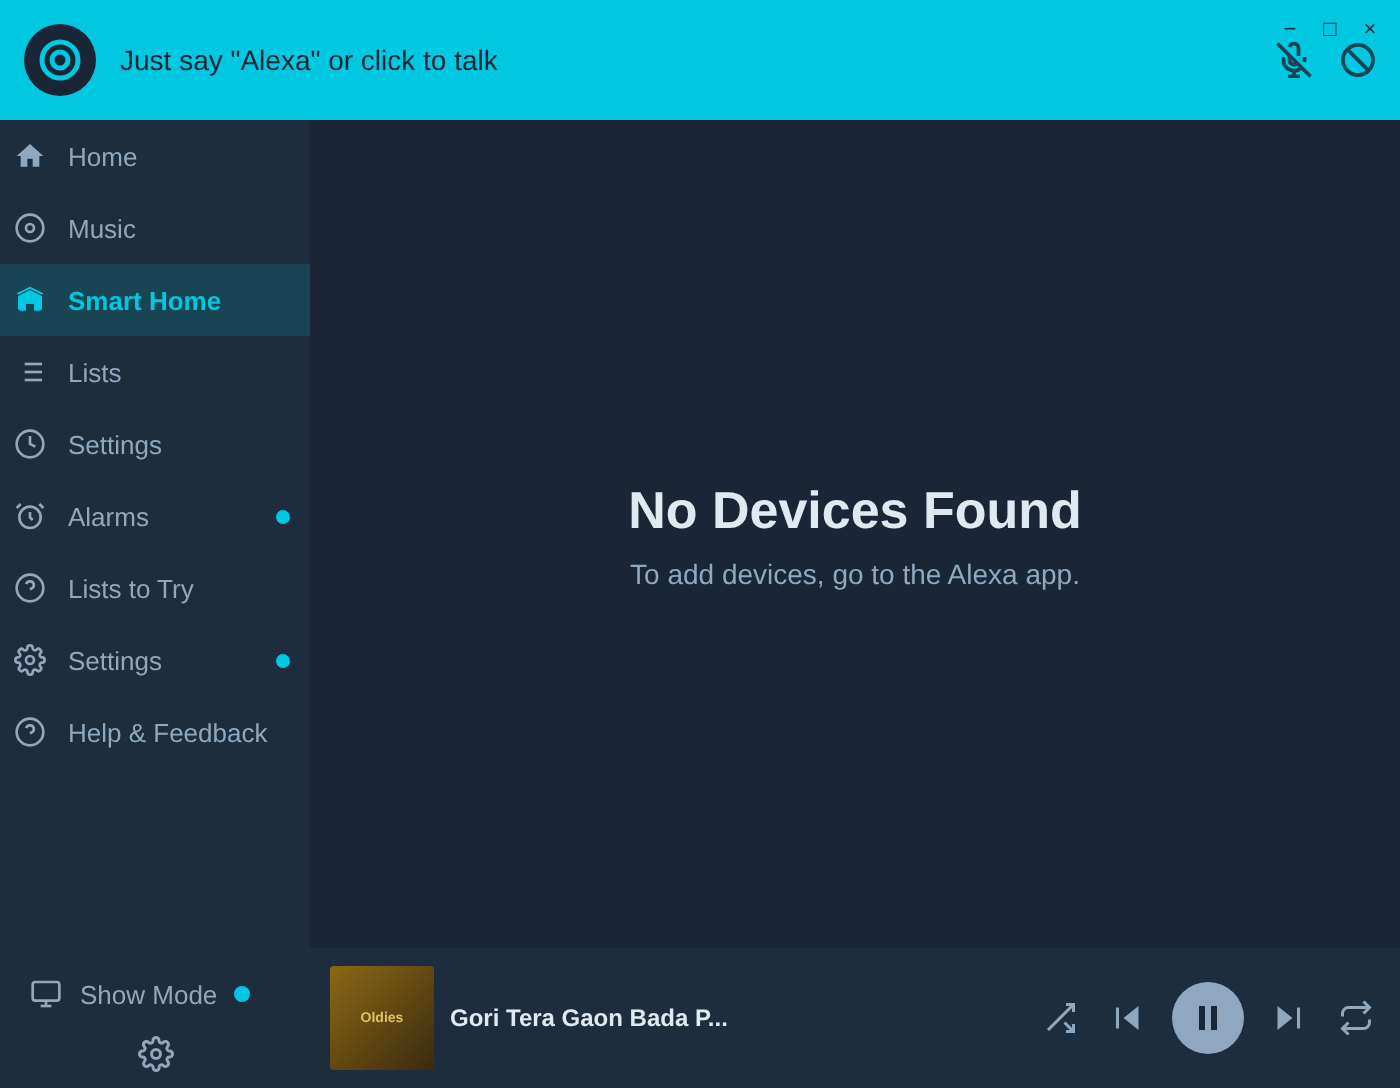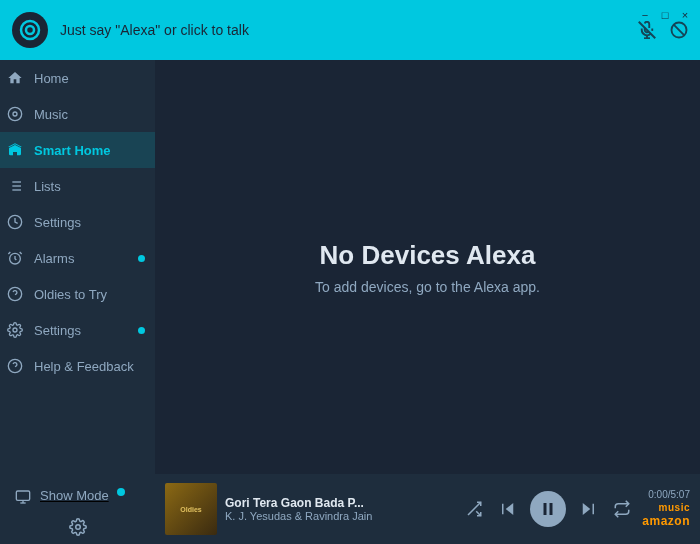--- a/index.html
+++ b/index.html
@@ -136,24 +136,23 @@
       right: 10px;
     }
 
     .sidebar-bottom {
       margin-top: auto;
       padding: 8px 0 4px;
     }
 
     .show-mode-row {
       display: flex;
-      align-items: flex-start;
+      align-items: center;
       padding: 8px 14px;
       gap: 8px;
-      text-decoration: underline;
     }
 
     .show-mode-dot {
       width: 8px;
       height: 8px;
       border-radius: 50%;
       background: #00c8e0;
     }
 
     .settings-row {
@@ -415,21 +414,21 @@
     </div>
 
     <div class="nav-item">
       <div class="nav-icon">
         <svg width="16" height="16" viewBox="0 0 24 24" fill="none" stroke="#8fa8c0" stroke-width="2">
           <circle cx="12" cy="12" r="10"></circle>
           <path d="M9.09 9a3 3 0 0 1 5.83 1c0 2-3 3-3 3"></path>
           <line x1="12" y1="17" x2="12.01" y2="17"></line>
         </svg>
       </div>
-      <span class="nav-label">Oldies to Try</span>
+      <span class="nav-label">Lists to Try</span>
     </div>
 
     <div class="nav-item">
       <div class="nav-icon">
         <svg width="16" height="16" viewBox="0 0 24 24" fill="none" stroke="#8fa8c0" stroke-width="2">
           <circle cx="12" cy="12" r="3"></circle>
           <path d="M19.4 15a1.65 1.65 0 0 0 .33 1.82l.06.06a2 2 0 0 1-2.83 2.83l-.06-.06a1.65 1.65 0 0 0-1.82-.33 1.65 1.65 0 0 0-1 1.51V21a2 2 0 0 1-4 0v-.09A1.65 1.65 0 0 0 9 19.4a1.65 1.65 0 0 0-1.82.33l-.06.06a2 2 0 0 1-2.83-2.83l.06-.06A1.65 1.65 0 0 0 4.68 15a1.65 1.65 0 0 0-1.51-1H3a2 2 0 0 1 0-4h.09A1.65 1.65 0 0 0 4.6 9a1.65 1.65 0 0 0-.33-1.82l-.06-.06a2 2 0 0 1 2.83-2.83l.06.06A1.65 1.65 0 0 0 9 4.68a1.65 1.65 0 0 0 1-1.51V3a2 2 0 0 1 4 0v.09a1.65 1.65 0 0 0 1 1.51 1.65 1.65 0 0 0 1.82-.33l.06-.06a2 2 0 0 1 2.83 2.83l-.06.06A1.65 1.65 0 0 0 19.4 9a1.65 1.65 0 0 0 1.51 1H21a2 2 0 0 1 0 4h-.09a1.65 1.65 0 0 0-1.51 1z"></path>
         </svg>
       </div>
       <span class="nav-label">Settings</span>
@@ -465,33 +464,32 @@
             <circle cx="12" cy="12" r="3"></circle>
             <path d="M19.4 15a1.65 1.65 0 0 0 .33 1.82l.06.06a2 2 0 0 1-2.83 2.83l-.06-.06a1.65 1.65 0 0 0-1.82-.33 1.65 1.65 0 0 0-1 1.51V21a2 2 0 0 1-4 0v-.09A1.65 1.65 0 0 0 9 19.4a1.65 1.65 0 0 0-1.82.33l-.06.06a2 2 0 0 1-2.83-2.83l.06-.06A1.65 1.65 0 0 0 4.68 15a1.65 1.65 0 0 0-1.51-1H3a2 2 0 0 1 0-4h.09A1.65 1.65 0 0 0 4.6 9a1.65 1.65 0 0 0-.33-1.82l-.06-.06a2 2 0 0 1 2.83-2.83l.06.06A1.65 1.65 0 0 0 9 4.68a1.65 1.65 0 0 0 1-1.51V3a2 2 0 0 1 4 0v.09a1.65 1.65 0 0 0 1 1.51 1.65 1.65 0 0 0 1.82-.33l.06-.06a2 2 0 0 1 2.83 2.83l-.06.06A1.65 1.65 0 0 0 19.4 9a1.65 1.65 0 0 0 1.51 1H21a2 2 0 0 1 0 4h-.09a1.65 1.65 0 0 0-1.51 1z"></path>
           </svg>
         </span>
       </div>
     </div>
   </div>
 
   <div class="content">
     <div class="content-main">
-      <div class="no-devices-title">No Devices Alexa</div>
+      <div class="no-devices-title">No Devices Found</div>
       <div class="no-devices-subtitle">To add devices, go to the Alexa app.</div>
     </div>
 
     <div class="player-bar">
       <div class="album-art">
         <div class="album-art-inner">
           <span class="album-art-label">Oldies</span>
         </div>
       </div>
       <div class="song-info">
         <div class="song-title">Gori Tera Gaon Bada P...</div>
-        <div class="song-artist">K. J. Yesudas &amp; Ravindra Jain</div>
       </div>
 
       <div class="player-controls">
 
         <div class="ctrl-btn">
           <svg width="18" height="18" viewBox="0 0 24 24" fill="none" stroke="#8fa8c0" stroke-width="2">
             <polyline points="16 3 21 3 21 8"></polyline>
             <line x1="4" y1="20" x2="21" y2="3"></line>
             <polyline points="21 16 21 21 16 21"></polyline>
             <line x1="15" y1="15" x2="21" y2="21"></line>
@@ -522,22 +520,15 @@
         <div class="ctrl-btn">
           <svg width="18" height="18" viewBox="0 0 24 24" fill="none" stroke="#8fa8c0" stroke-width="2">
             <polyline points="17 1 21 5 17 9"></polyline>
             <path d="M3 11V9a4 4 0 0 1 4-4h14"></path>
             <polyline points="7 23 3 19 7 15"></polyline>
             <path d="M21 13v2a4 4 0 0 1-4 4H3"></path>
           </svg>
         </div>
       </div>
 
-      <div class="player-right">
-        <div class="time-display">0:00/5:07</div>
-        <div class="music-logo">
-          <span style="color:#ff9900; font-size:10px; font-weight:700; letter-spacing:0.5px;">music</span><br>
-          <span style="color:#ff9900; font-size:12px; font-weight:700; letter-spacing:0.5px;">amazon</span>
-        </div>
-      </div>
     </div>
   </div>
 </div>
 
 </body></html>

